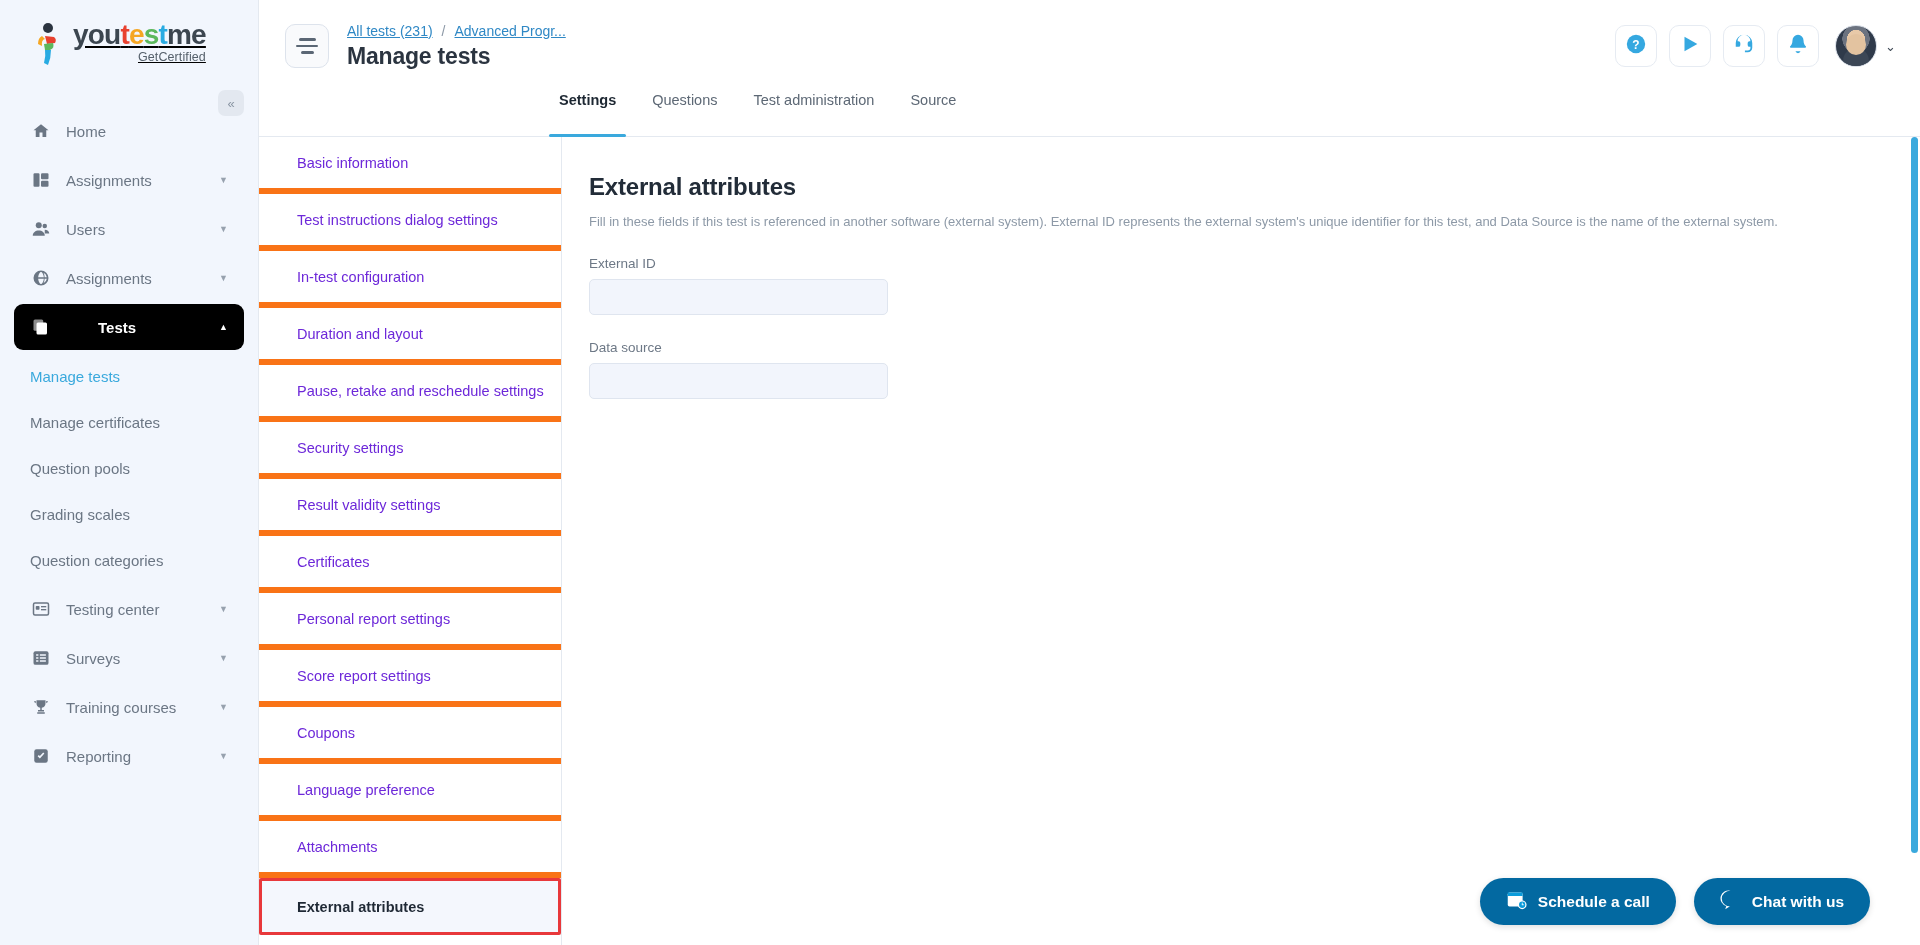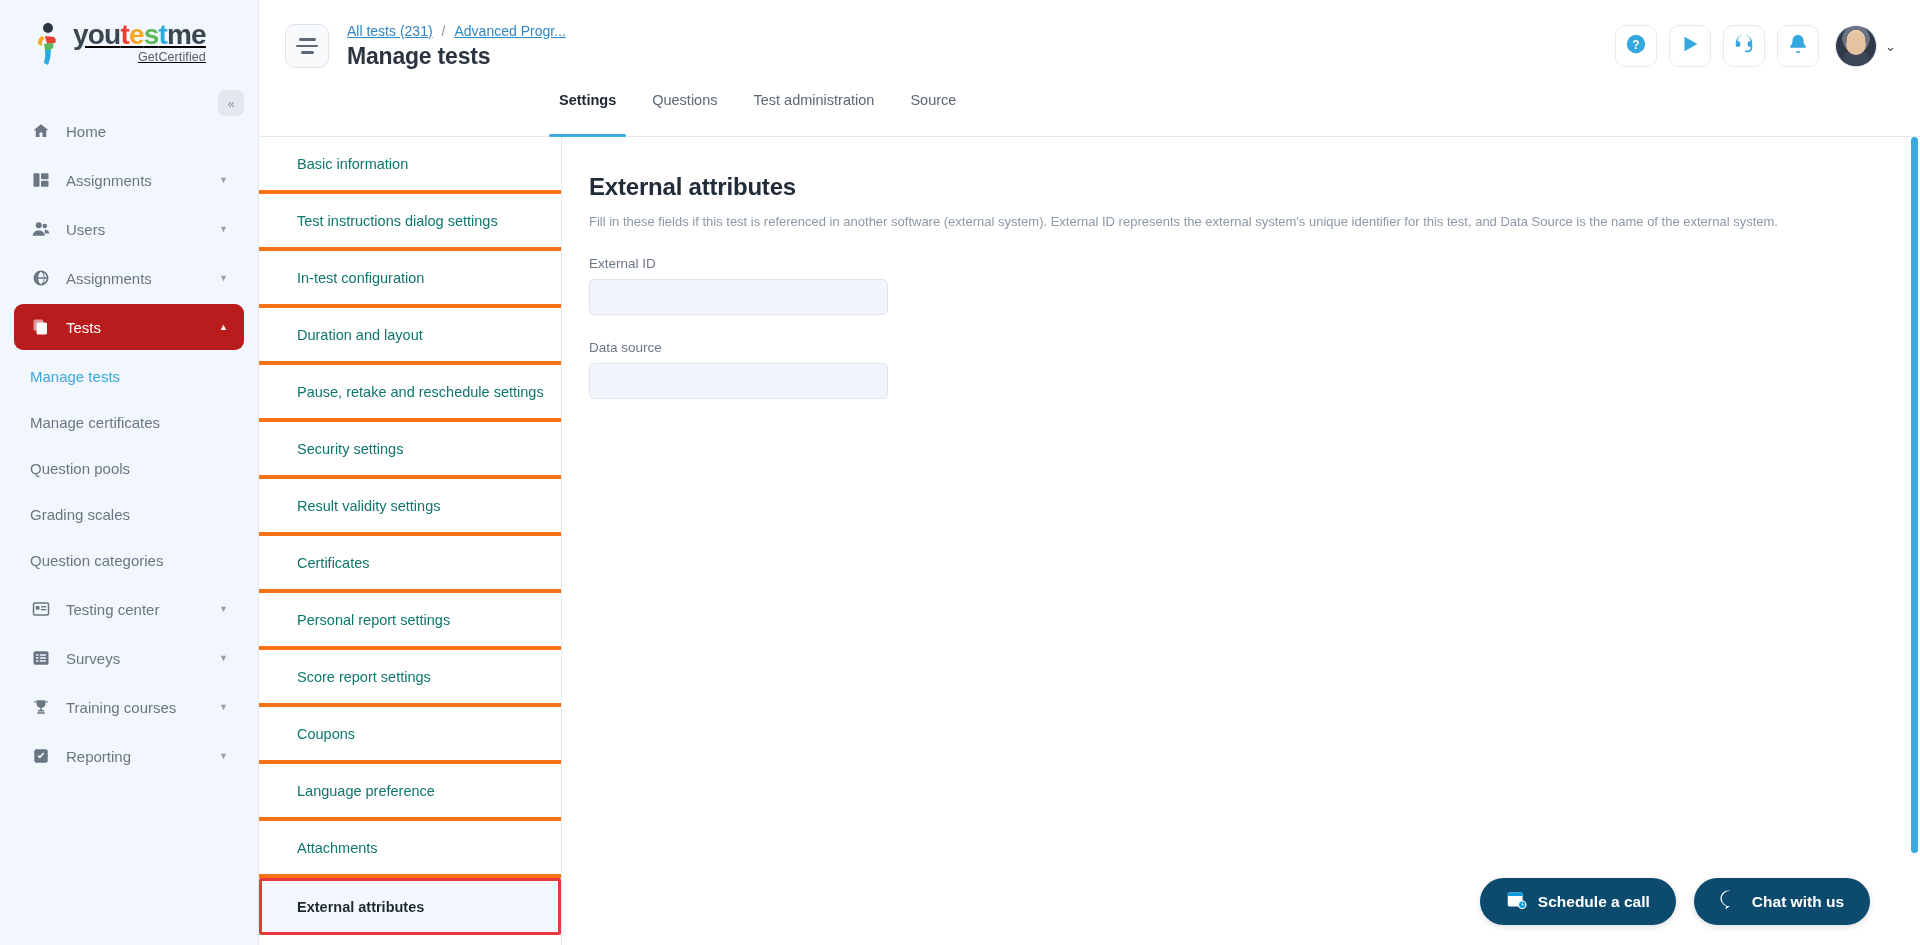--- a/index.html
+++ b/index.html
@@ -59,21 +59,21 @@
     color: #6b7684; font-size: 15px;
     cursor: pointer; position: relative;
   }
   .nav-item .ico {
     width: 22px; height: 22px; margin-right: 14px;
     display: flex; align-items: center; justify-content: center;
     flex: 0 0 22px;
   }
   .nav-item .ico svg { width: 18px; height: 18px; fill: #6b7684; }
   .nav-item.active {
-    background: #b91c1c; color: #ffffff; font-weight: 400;
+    background: #000000; color: #ffffff; font-weight: 700; gap: 32px;
   }
   .nav-item.active .ico svg { fill: #ffffff; }
   .nav-item .caret {
     margin-left: auto; font-size: 9px; color: #97a1ae;
   }
   .nav-item.active .caret { color: #ffffff; }
   .sub-item {
     height: 46px; display: flex; align-items: center;
     padding-left: 30px; font-size: 15px; color: #6b7684;
     cursor: pointer;
@@ -161,22 +161,22 @@
 
   
   .content { display: flex; height: calc(945px - 92px - 45px); }
   .settings-list {
     width: 303px; flex: 0 0 303px;
     border-right: 1px solid #e4e9f0;
     background: #fff; position: relative;
   }
   .setting-row {
     height: 57px; display: flex; align-items: center;
-    padding-left: 38px; font-size: 14.5px; color: #0f766e;
-    border-bottom: 4px solid #f97316;
+    padding-left: 38px; font-size: 14.5px; color: #6d28d9;
+    border-bottom: 6px solid #f97316;
     cursor: pointer;
   }
   .setting-row.selected {
     background: #f4f7fd; color: #1f2935; font-weight: 700;
     border: 3px solid #e8383b; border-radius: 2px;
     padding-left: 35px;
   }
 
   .panel { flex: 1; padding: 36px 0 0 27px; position: relative; }
   .panel-title {
@@ -195,21 +195,21 @@
     font-size: 14px; color: #30394a; padding: 0 10px;
     font-family: "Liberation Sans", sans-serif;
   }
 
   
   .floaters {
     position: absolute; right: 50px; bottom: 20px;
     display: flex; gap: 18px; align-items: center;
   }
   .fbtn {
-    height: 47px; border-radius: 24px; background: #0c4a6e;
+    height: 47px; border-radius: 24px; background: #0369a1;
     color: #fff; font-size: 15.5px; font-weight: 700;
     display: flex; align-items: center; gap: 11px;
     padding: 0 26px; cursor: pointer; white-space: nowrap;
     box-shadow: 0 2px 6px rgba(0,0,0,0.13);
   }
   .fbtn svg { width: 21px; height: 21px; fill: #fff; }
 
   
   .vscroll {
     position: absolute; right: 2px; top: 137px;

